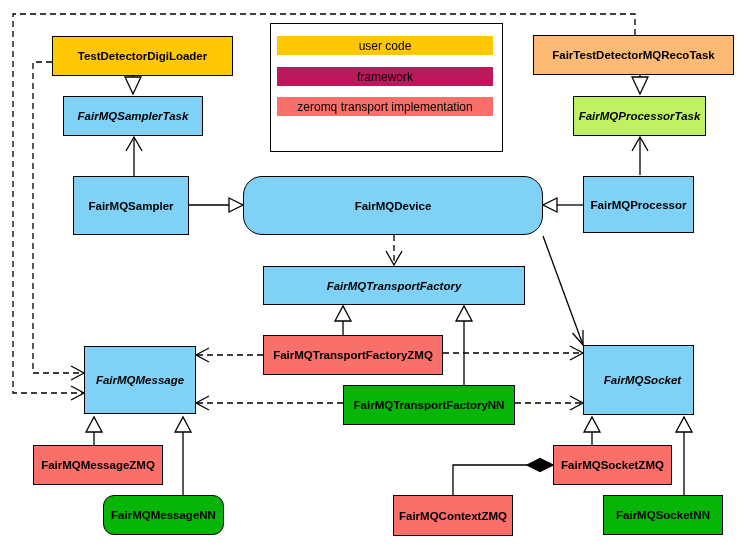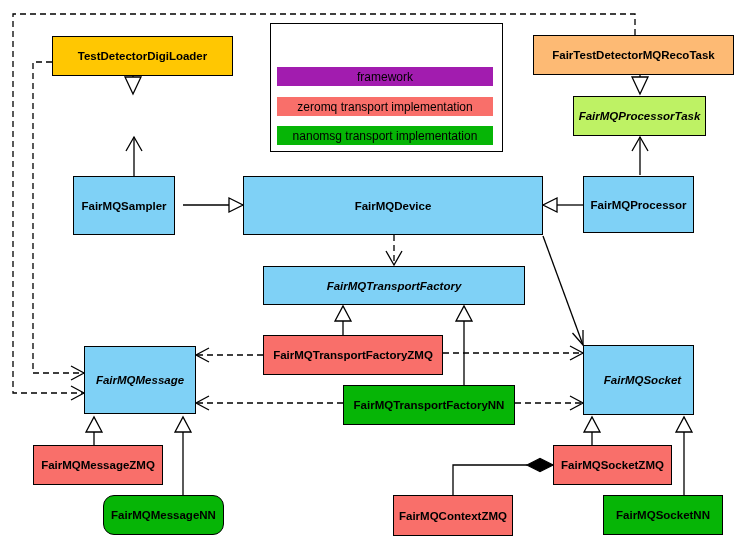--- a/index.html
+++ b/index.html
@@ -112,26 +112,27 @@
     <g>
       <path class="s" d="M453,495 V465 H527"></path>
       <polygon class="f" points="527,465 540,458.5 553,465 540,471.5"></polygon>
     </g>
   </svg>
 
   <div class="node" style="left: 52px; top: 36px; width: 181px; height: 40px; background-color: rgb(255, 199, 2);">TestDetectorDigiLoader</div>
 
   <div class="node" style="left: 533px; top: 35px; width: 201px; height: 40px; background-color: #fdba74;">FairTestDetectorMQRecoTask</div>
 
+  <div class="node abstract" style="left: 63px; top: 96px; width: 140px; height: 40px; background-color: rgb(127, 209, 246);">FairMQSamplerTask</div>
 
   <div class="node abstract" style="left: 573px; top: 96px; width: 133px; height: 40px; background-color: #bef264;">FairMQProcessorTask</div>
 
-  <div class="node" style="left: 73px; top: 176px; width: 102px; height: 59px; background-color: rgb(127, 209, 246);">FairMQSampler</div>
+  <div class="node" style="left: 73px; top: 176px; width: 116px; height: 59px; background-color: rgb(127, 209, 246);">FairMQSampler</div>
 
-  <div class="node" style="left: 243px; top: 176px; width: 300px; height: 59px; background-color: rgb(127, 209, 246);">FairMQDevice</div>
+  <div class="node" style="left: 243px; top: 176px; width: 300px; height: 59px; background-color: rgb(127, 209, 246); border-radius: 19px;">FairMQDevice</div>
 
   <div class="node" style="left: 583px; top: 176px; width: 111px; height: 57px; background-color: rgb(127, 209, 246);">FairMQProcessor</div>
 
   <div class="node abstract" style="left: 263px; top: 266px; width: 262px; height: 39px; background-color: rgb(127, 209, 246);">FairMQTransportFactory</div>
 
   <div class="node" style="left: 263px; top: 335px; width: 180px; height: 40px; background-color: rgb(249, 111, 106); text-align: right;">FairMQTransportFactoryZMQ</div>
 
   <div class="node" style="left: 343px; top: 385px; width: 172px; height: 40px; background-color: rgb(6, 181, 6);">FairMQTransportFactoryNN</div>
 
   <div class="node abstract" style="left: 84px; top: 346px; width: 112px; height: 68px; background-color: rgb(127, 209, 246);">FairMQMessage</div>
@@ -142,18 +143,18 @@
 
   <div class="node" style="left: 103px; top: 495px; width: 121px; height: 40px; background-color: rgb(6, 181, 6); border-radius: 11px;">FairMQMessageNN</div>
 
   <div class="node" style="left: 393px; top: 495px; width: 120px; height: 41px; background-color: rgb(249, 111, 106);">FairMQContextZMQ</div>
 
   <div class="node" style="left: 553px; top: 445px; width: 119px; height: 40px; background-color: rgb(249, 111, 106);">FairMQSocketZMQ</div>
 
   <div class="node" style="left: 603px; top: 495px; width: 120px; height: 40px; background-color: rgb(6, 181, 6);">FairMQSocketNN</div>
 
   <div id="legend" style="left:270px;top:23px;width:233px;height:129px;">
-    <div class="legend-bar" style="top: 43px; background-color: #a21caf;">framework</div>
+    <div class="legend-bar" style="top: 12px; background-color: rgb(255, 199, 2);">user code</div>
+    <div class="legend-bar" style="top: 43px; background-color: #be185d;">framework</div>
     <div class="legend-bar" style="top: 73px; background-color: rgb(249, 111, 106);">zeromq transport implementation</div>
-    <div class="legend-bar" style="top: 102px; background-color: rgb(6, 181, 6);">nanomsg transport implementation</div>
   </div>
 
 </div>
 
 </body></html>

